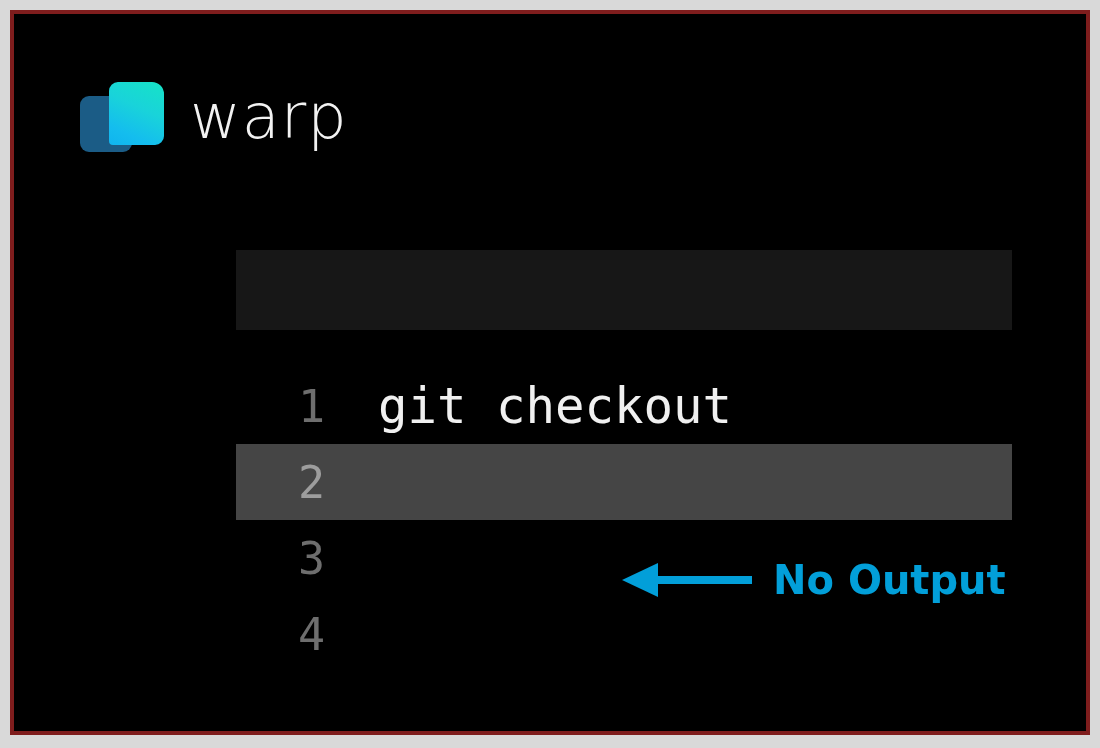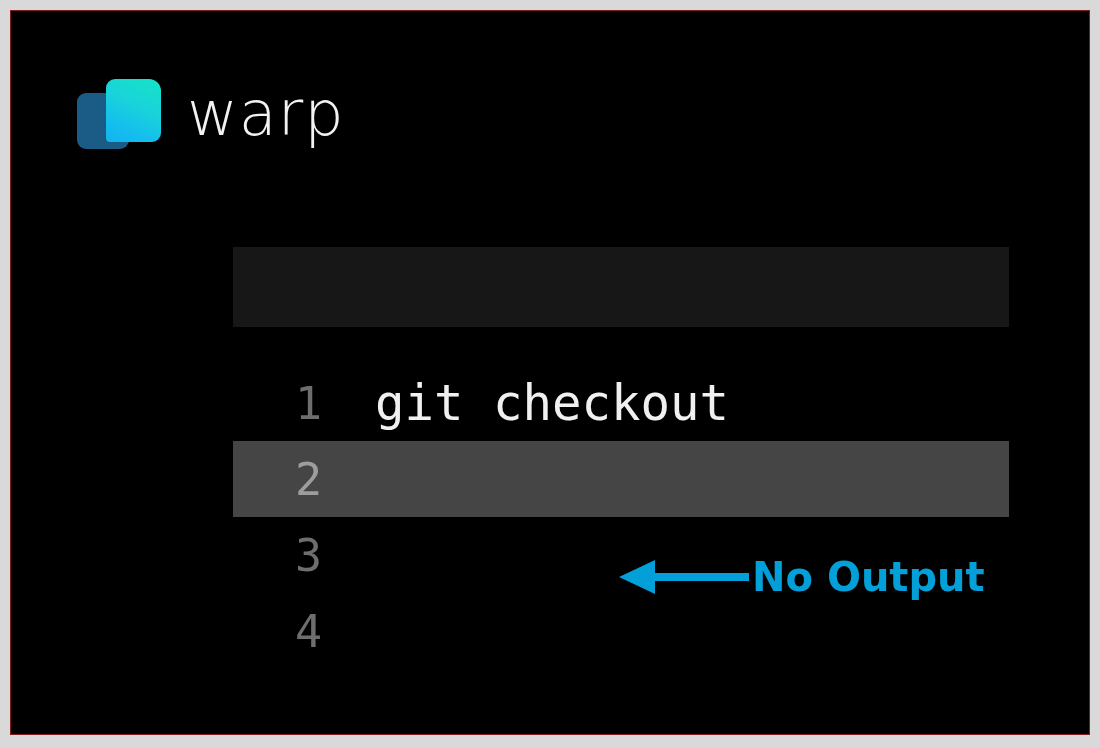--- a/index.html
+++ b/index.html
@@ -23,21 +23,21 @@
   }
 
   
   .canvas {
     position: absolute;
     left: 10px;
     top: 10px;
     width: 1080px;
     height: 725px;
     background: #000000;
-    border: 1px solid #7f1d1d;
+    border: 4px solid #7f1d1d;
     box-sizing: border-box;
     overflow: hidden;
   }
 
   
   .brand {
     position: absolute;
     left: 62px;
     top: 62px;
     display: flex;
@@ -125,21 +125,21 @@
     padding-left: 58px;
   }
 
   
   .annotation {
     position: absolute;
     left: 608px;
     top: 546px;
     display: flex;
     align-items: center;
-    gap: 3px;
+    gap: 21px;
   }
   .annotation-arrow {
     display: block;
     flex: 0 0 auto;
   }
   .annotation-label {
     color: #029fd9;
     font-size: 40px;
     font-weight: bold;
     line-height: 1;

